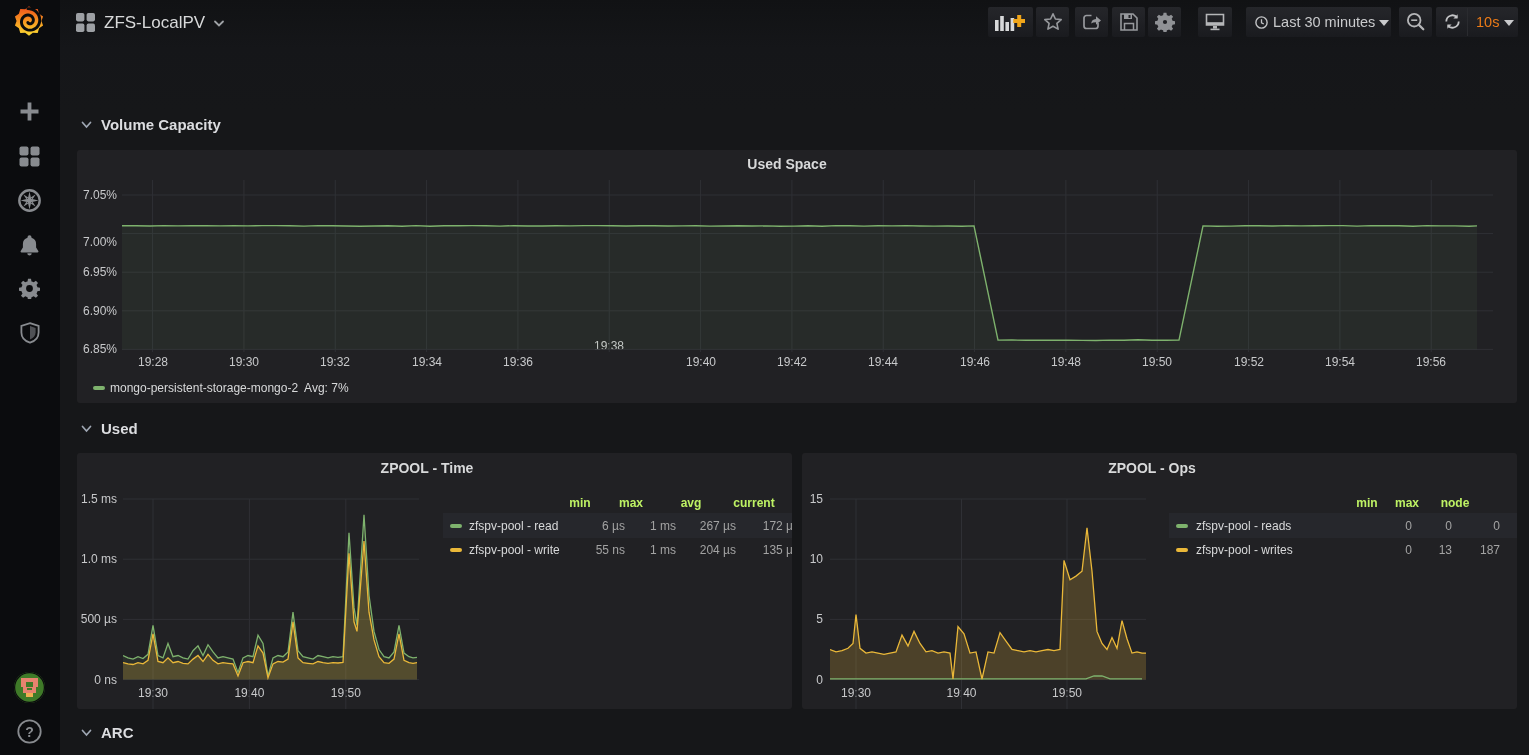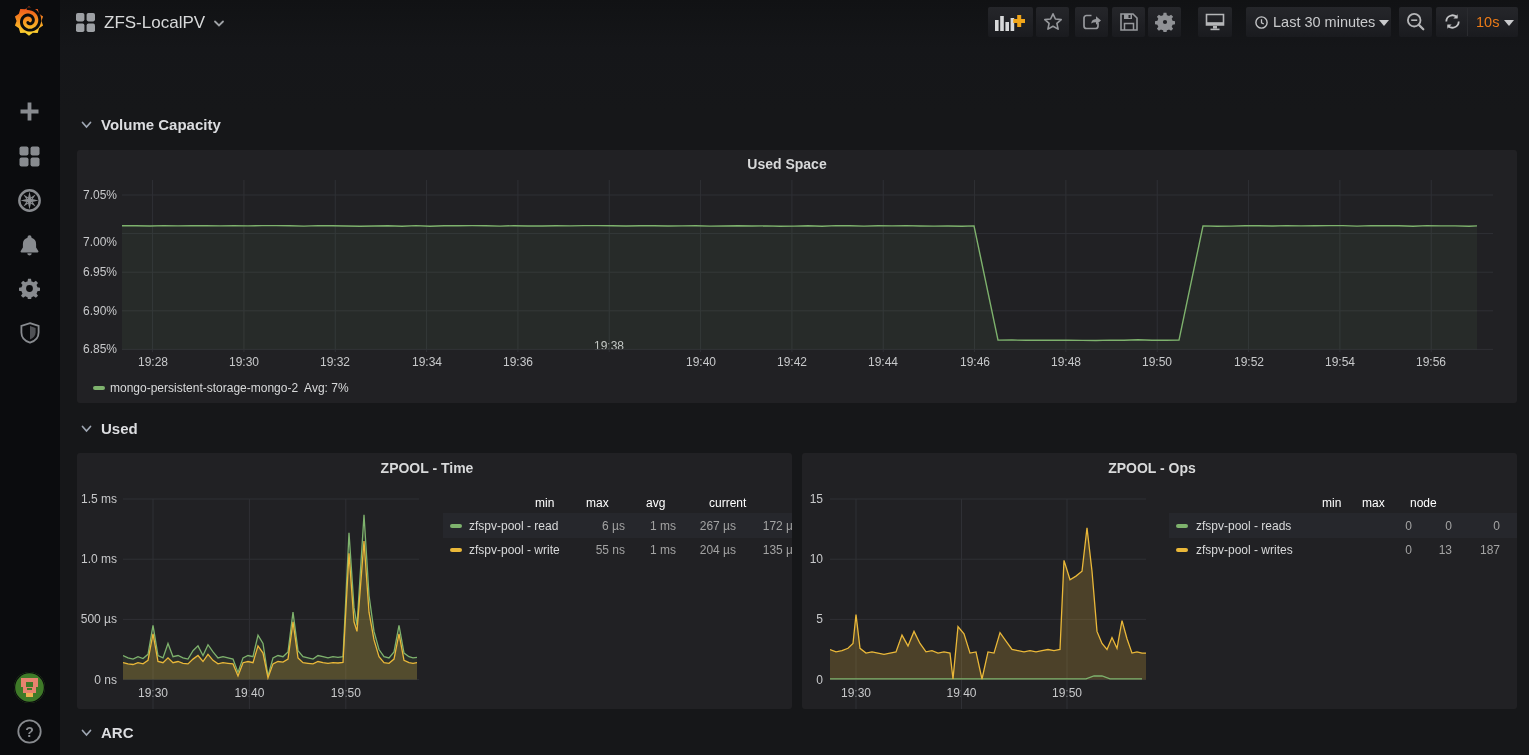--- a/index.html
+++ b/index.html
@@ -10,21 +10,21 @@
 .navbtn{position:absolute;top:7px;height:30px;border-radius:2px;
 background:linear-gradient(180deg,#25262a 0%,#1a1b1f 100%)}
 .rowtitle{position:absolute;font-size:15px;font-weight:700;color:#dcdde0}
 .panel{position:absolute;background:#212124;border-radius:3px;overflow:hidden}
 .ptitle{position:absolute;font-size:14px;font-weight:700;color:#d8d9da;text-align:center}
 .axis{position:absolute;font-size:12px;color:#c8c9cb}
 .axr{text-align:right}
 .axc{text-align:center}
 .grid line{stroke:#2f3035;stroke-width:1}
 .lgname{position:absolute;font-size:12px;color:#d8d9da}
-.lghdr{position:absolute;font-size:12px;font-weight:400;color:#ffffff;text-align:left}
+.lghdr{position:absolute;font-size:12px;font-weight:700;color:#bef264;text-align:center}
 .lgval{position:absolute;font-size:12px;color:#a3a3a3;text-align:right}
 .stripe{position:absolute;background:#26272c}
 .mark{position:absolute;width:12px;height:4px;border-radius:2px}
 svg{display:block}
 </style></head><body>
 <div id="sidemenu">
 <svg class="abs" style="left:12px;top:4px" width="34" height="34" viewBox="0 0 33.6 33.6">
 <defs>
         <linearGradient id="glg" x1="0" y1="0" x2="0" y2="1">
 <stop offset="0" stop-color="#f04e1c"></stop>

